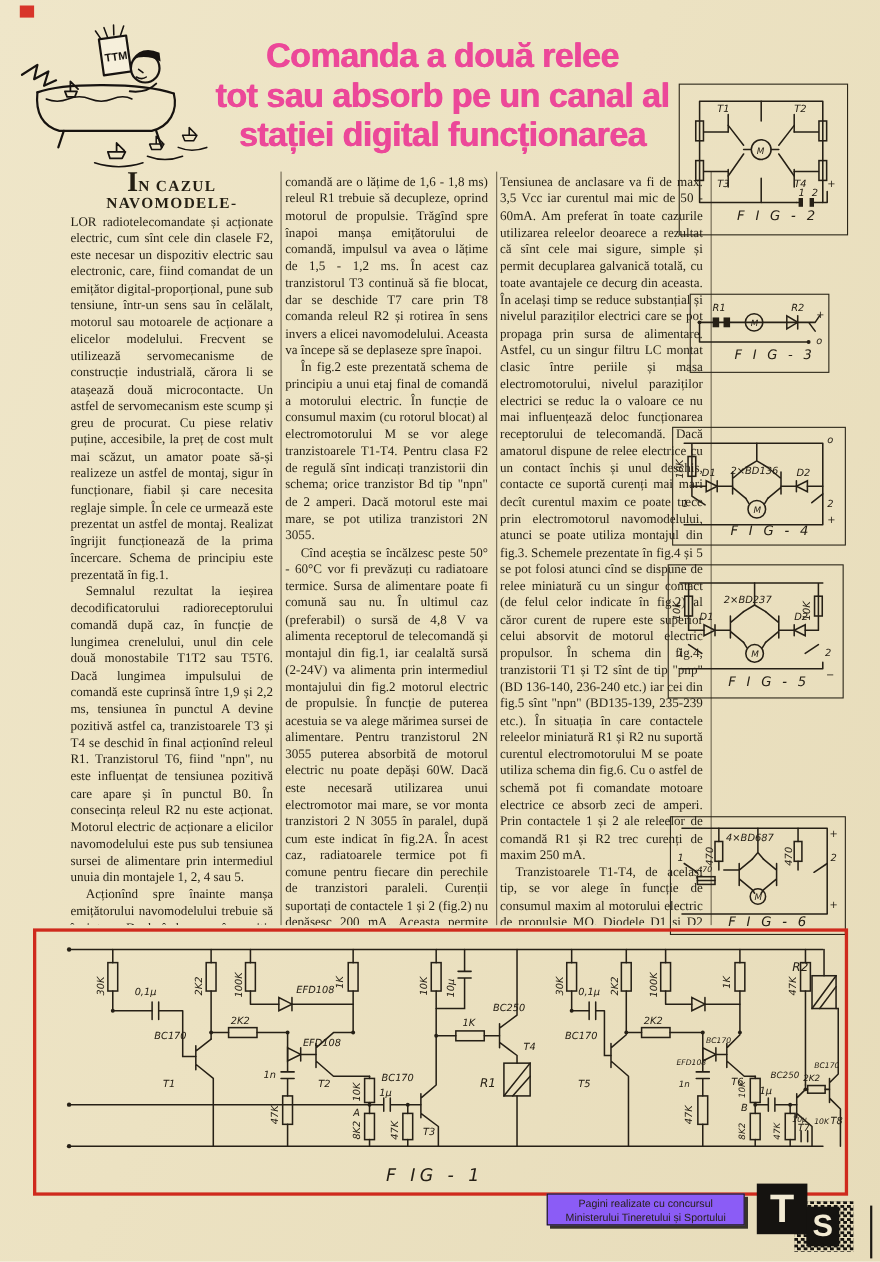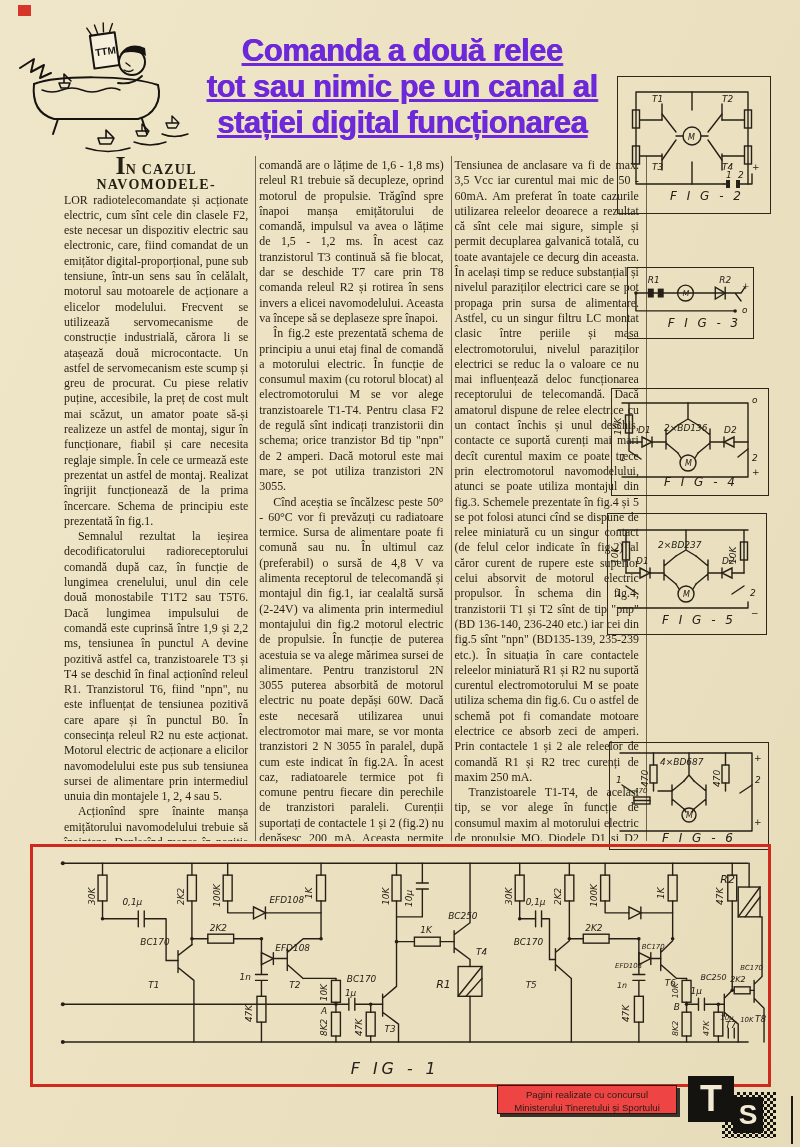--- a/index.html
+++ b/index.html
@@ -8,23 +8,22 @@
     background:linear-gradient(115deg,#efe6c9 0%,#ece2c2 45%,#e7dcba 100%);
     font-family:"Liberation Serif",serif;color:#241f14;
   }
   .mark-red{position:absolute;left:18px;top:5px;width:13px;height:11px;background:#d8352a;}
   .edge-line{position:absolute;left:791px;top:1096px;width:2px;height:48px;background:#1c1913;}
 
   
   .title{
     position:absolute;left:183px;top:33px;width:438px;text-align:center;
     font-family:"Liberation Sans",sans-serif;font-weight:bold;
-    font-size:31px;line-height:1.16;color:#6d28d9;letter-spacing:-0.5px;
+    font-size:31px;line-height:1.16;color:#ec4899;letter-spacing:-0.5px;
     text-shadow:0.7px 0 0 currentColor;
-    text-decoration:underline;
   }
 
   
   .cartoon{position:absolute;left:6px;top:10px;width:198px;height:148px;}
 
   
   .cols{position:absolute;left:14px;top:156px;width:586px;height:685px;display:flex;margin-left:47px;}
   .col{width:195.3px;box-sizing:border-box;padding:2px 7px 0 3px;
        border-right:1px solid #6e6550;overflow:hidden;
        font-size:11.9px;line-height:15.3px;text-align:justify;}
@@ -47,21 +46,21 @@
   text.cap1{font-family:"DejaVu Sans Mono",monospace;font-style:italic;font-size:16px;letter-spacing:4px;stroke:none;fill:#262016;}
 
   
   svg.toon{stroke:#171310;stroke-width:2;fill:none;stroke-linecap:round;stroke-linejoin:round;}
   svg.toon text{stroke:none;fill:#171310;font-family:"Liberation Sans",sans-serif;font-weight:bold;}
 
   
   .credit{
     position:absolute;left:497px;top:1085px;width:180px;height:29px;
     border:1.5px solid #1c1913;box-shadow:3px 3px 0 rgba(25,22,15,.85);
-    background:#ef4444;text-align:center;
+    background:#8b5cf6;text-align:center;
     font-family:"Liberation Sans",sans-serif;font-size:9.6px;line-height:13px;
     padding-top:2px;box-sizing:border-box;
   }
   .tslogo{position:absolute;left:688px;top:1076px;width:100px;height:64px;}
   .tslogo .tsq{position:absolute;left:0;top:0;width:46px;height:46px;background:#151310;
     color:#f2ead3;font:bold 36px/46px "Liberation Sans",sans-serif;text-align:center;}
   .tslogo .checker{position:absolute;left:34px;top:16px;width:54px;height:46px;
     background-image:conic-gradient(#151310 25%,transparent 0 50%,#151310 0 75%,transparent 0);
     background-size:6px 6px;}
   .tslogo .ssq{position:absolute;left:11px;top:5px;width:30px;height:36px;background:#151310;
@@ -90,21 +89,21 @@
     <text x="89" y="45" font-size="10">TTM</text>
   </g>
   <path d="M92,128 h16 l-3,6 h-11 z M100,120 v8 M100,120 l7,7" stroke-width="1.6"></path>
   <path d="M130,121 h13 l-3,5 h-8 z M136,114 v7 M136,114 l6,6" stroke-width="1.4"></path>
   <path d="M160,113 h13 l-3,5 h-8 z M166,106 v7 M166,106 l6,6" stroke-width="1.4"></path>
   <path d="M80,138 q22,7 44,0 M128,132 q16,6 32,0 M156,124 q12,5 26,0" stroke-width="1.4"></path>
 </svg>
 
 <div class="title">
   <div>Comanda a două relee</div>
-  <div>tot sau nimic pe un canal al</div>
+  <div>tot sau absorb pe un canal al</div>
   <div>stației digital funcționarea</div>
 </div>
 
 <div class="cols">
   <div class="col">
     <p class="colhead noindent"><span class="ini">Î</span><span>N CAZUL NAVOMODELE-</span></p>
     <p class="noindent">LOR radiotelecomandate și acționate electric, cum sînt cele din clasele F2, este necesar un dispozitiv electric sau electronic, care, fiind comandat de un emițător digital-proporțional, pune sub tensiune, într-un sens sau în celălalt, motorul sau motoarele de acționare a elicelor modelului. Frecvent se utilizează servomecanisme de construcție industrială, cărora li se atașează două microcontacte. Un astfel de servomecanism este scump și greu de procurat. Cu piese relativ puține, accesibile, la preț de cost mult mai scăzut, un amator poate să-și realizeze un astfel de montaj, sigur în funcționare, fiabil și care necesita reglaje simple. În cele ce urmează este prezentat un astfel de montaj. Realizat îngrijit funcționează de la prima încercare. Schema de principiu este prezentată în fig.1.</p>
     <p>Semnalul rezultat la ieșirea decodificatorului radioreceptorului comandă după caz, în funcție de lungimea crenelului, unul din cele două monostabile T1T2 sau T5T6. Dacă lungimea impulsului de comandă este cuprinsă între 1,9 și 2,2 ms, tensiunea în punctul A devine pozitivă astfel ca, tranzistoarele T3 și T4 se deschid în final acționînd releul R1. Tranzistorul T6, fiind "npn", nu este influențat de tensiunea pozitivă care apare și în punctul B0. În consecința releul R2 nu este acționat. Motorul electric de acționare a elicilor navomodelului este pus sub tensiunea sursei de alimentare prin intermediul unuia din montajele 1, 2, 4 sau 5.</p>
     <p>Acționînd spre înainte manșa emițătorului navomodelului trebuie să înainteze. Deplasînd manșa în poziția de mijloc (impulsul de</p>
   </div>

